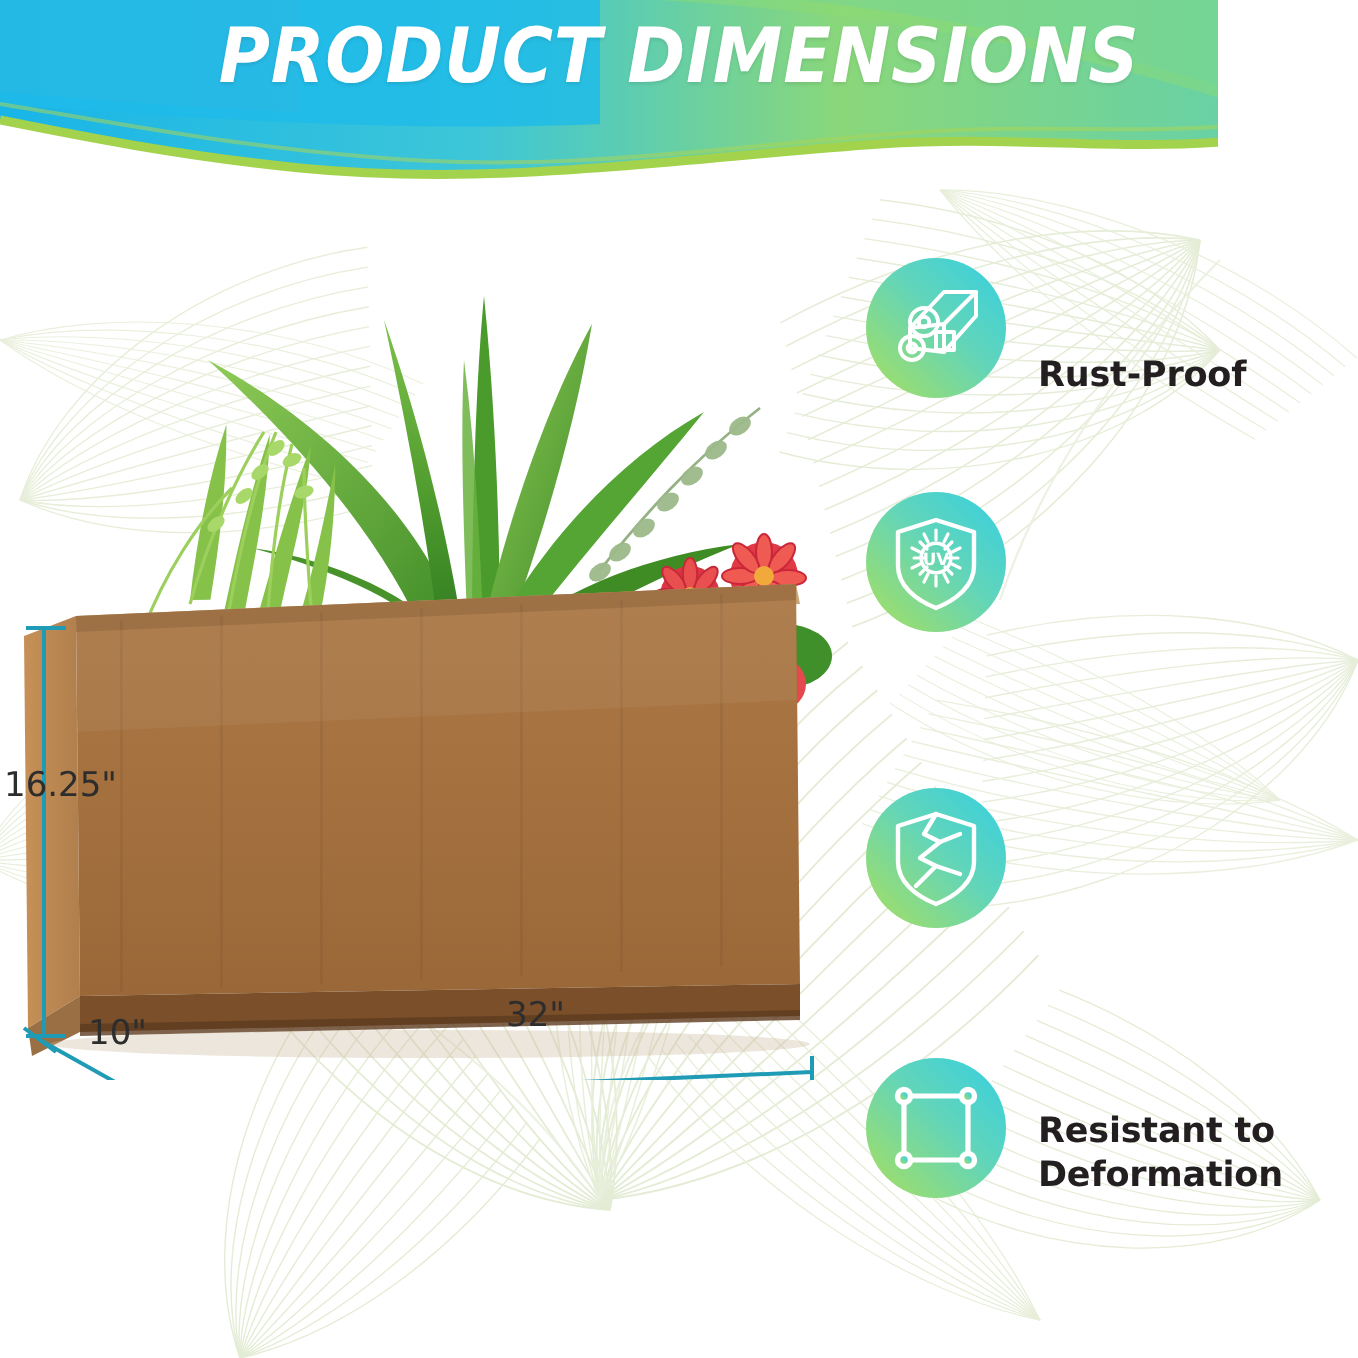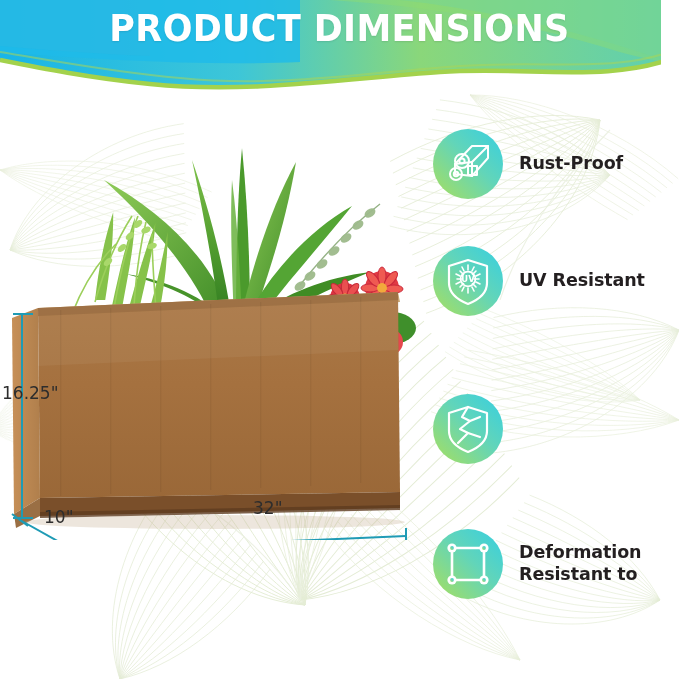--- a/index.html
+++ b/index.html
@@ -27,24 +27,25 @@
     inset: 0;
     z-index: 0;
     pointer-events: none;
   }
 
   
   .header {
     position: absolute;
     top: 0;
     left: 0;
-    width: 661px;
+    width: 609px;
     height: 92px;
     z-index: 3;
     overflow: hidden;
+    font-style: italic;
   }
   .header-svg {
     position: absolute;
     top: 0;
     left: 0;
   }
   .header-title {
     position: absolute;
     top: 6px;
     left: 0;
@@ -100,21 +101,21 @@
     position: absolute;
     left: 432px;
     top: 128px;
     width: 247px;
     z-index: 4;
   }
   .feature-row {
     position: absolute;
     left: 0;
     display: flex;
-    align-items: center;
+    align-items: flex-end;
     width: 247px;
   }
   .feature-row.r0 { top: 0px; }
   .feature-row.r1 { top: 117px; }
   .feature-row.r2 { top: 265px; }
   .feature-row.r3 { top: 400px; }
 
   .feature-icon {
     flex: 0 0 auto;
     width: 72px;
@@ -641,21 +642,20 @@
           <line x1="24" y1="29" x2="28" y2="31"></line>
           <line x1="48" y1="29" x2="44" y2="31"></line>
           <line x1="24" y1="39" x2="28" y2="37"></line>
           <line x1="48" y1="39" x2="44" y2="37"></line>
           <line x1="30" y1="46" x2="32" y2="42"></line>
           <line x1="42" y1="46" x2="40" y2="42"></line>
         </g>
         <circle cx="36" cy="34" r="7.4" fill="none" stroke="#ffffff" stroke-width="1.8"></circle>
         <text x="36" y="37.4" text-anchor="middle" font-family="DejaVu Sans, sans-serif" font-size="8.4" font-weight="bold" fill="#ffffff">UV</text>
       </svg>
-      <div class="feature-label">UV Resistant</div>
     </div>
 
     <div class="feature-row r2">
       <svg class="feature-icon" viewBox="0 0 72 72">
         <defs>
           <linearGradient id="ig3" x1="1" y1="0" x2="0" y2="1">
             <stop offset="0%" stop-color="#35cfe2"></stop>
             <stop offset="45%" stop-color="#62d5b9"></stop>
             <stop offset="100%" stop-color="#a9df5c"></stop>
           </linearGradient>
@@ -690,20 +690,20 @@
           <circle cx="52" cy="52" r="4.6"></circle>
         </g>
         <g fill="url(#ig4)">
           <circle cx="20" cy="20" r="1.9"></circle>
           <circle cx="52" cy="20" r="1.9"></circle>
           <circle cx="20" cy="52" r="1.9"></circle>
           <circle cx="52" cy="52" r="1.9"></circle>
         </g>
       </svg>
       <div class="feature-label">
+        <div>Resistant to</div>
         <div>Deformation</div>
-        <div>Resistant to</div>
       </div>
     </div>
 
   </div>
 
 </div>
 
 </body></html>

